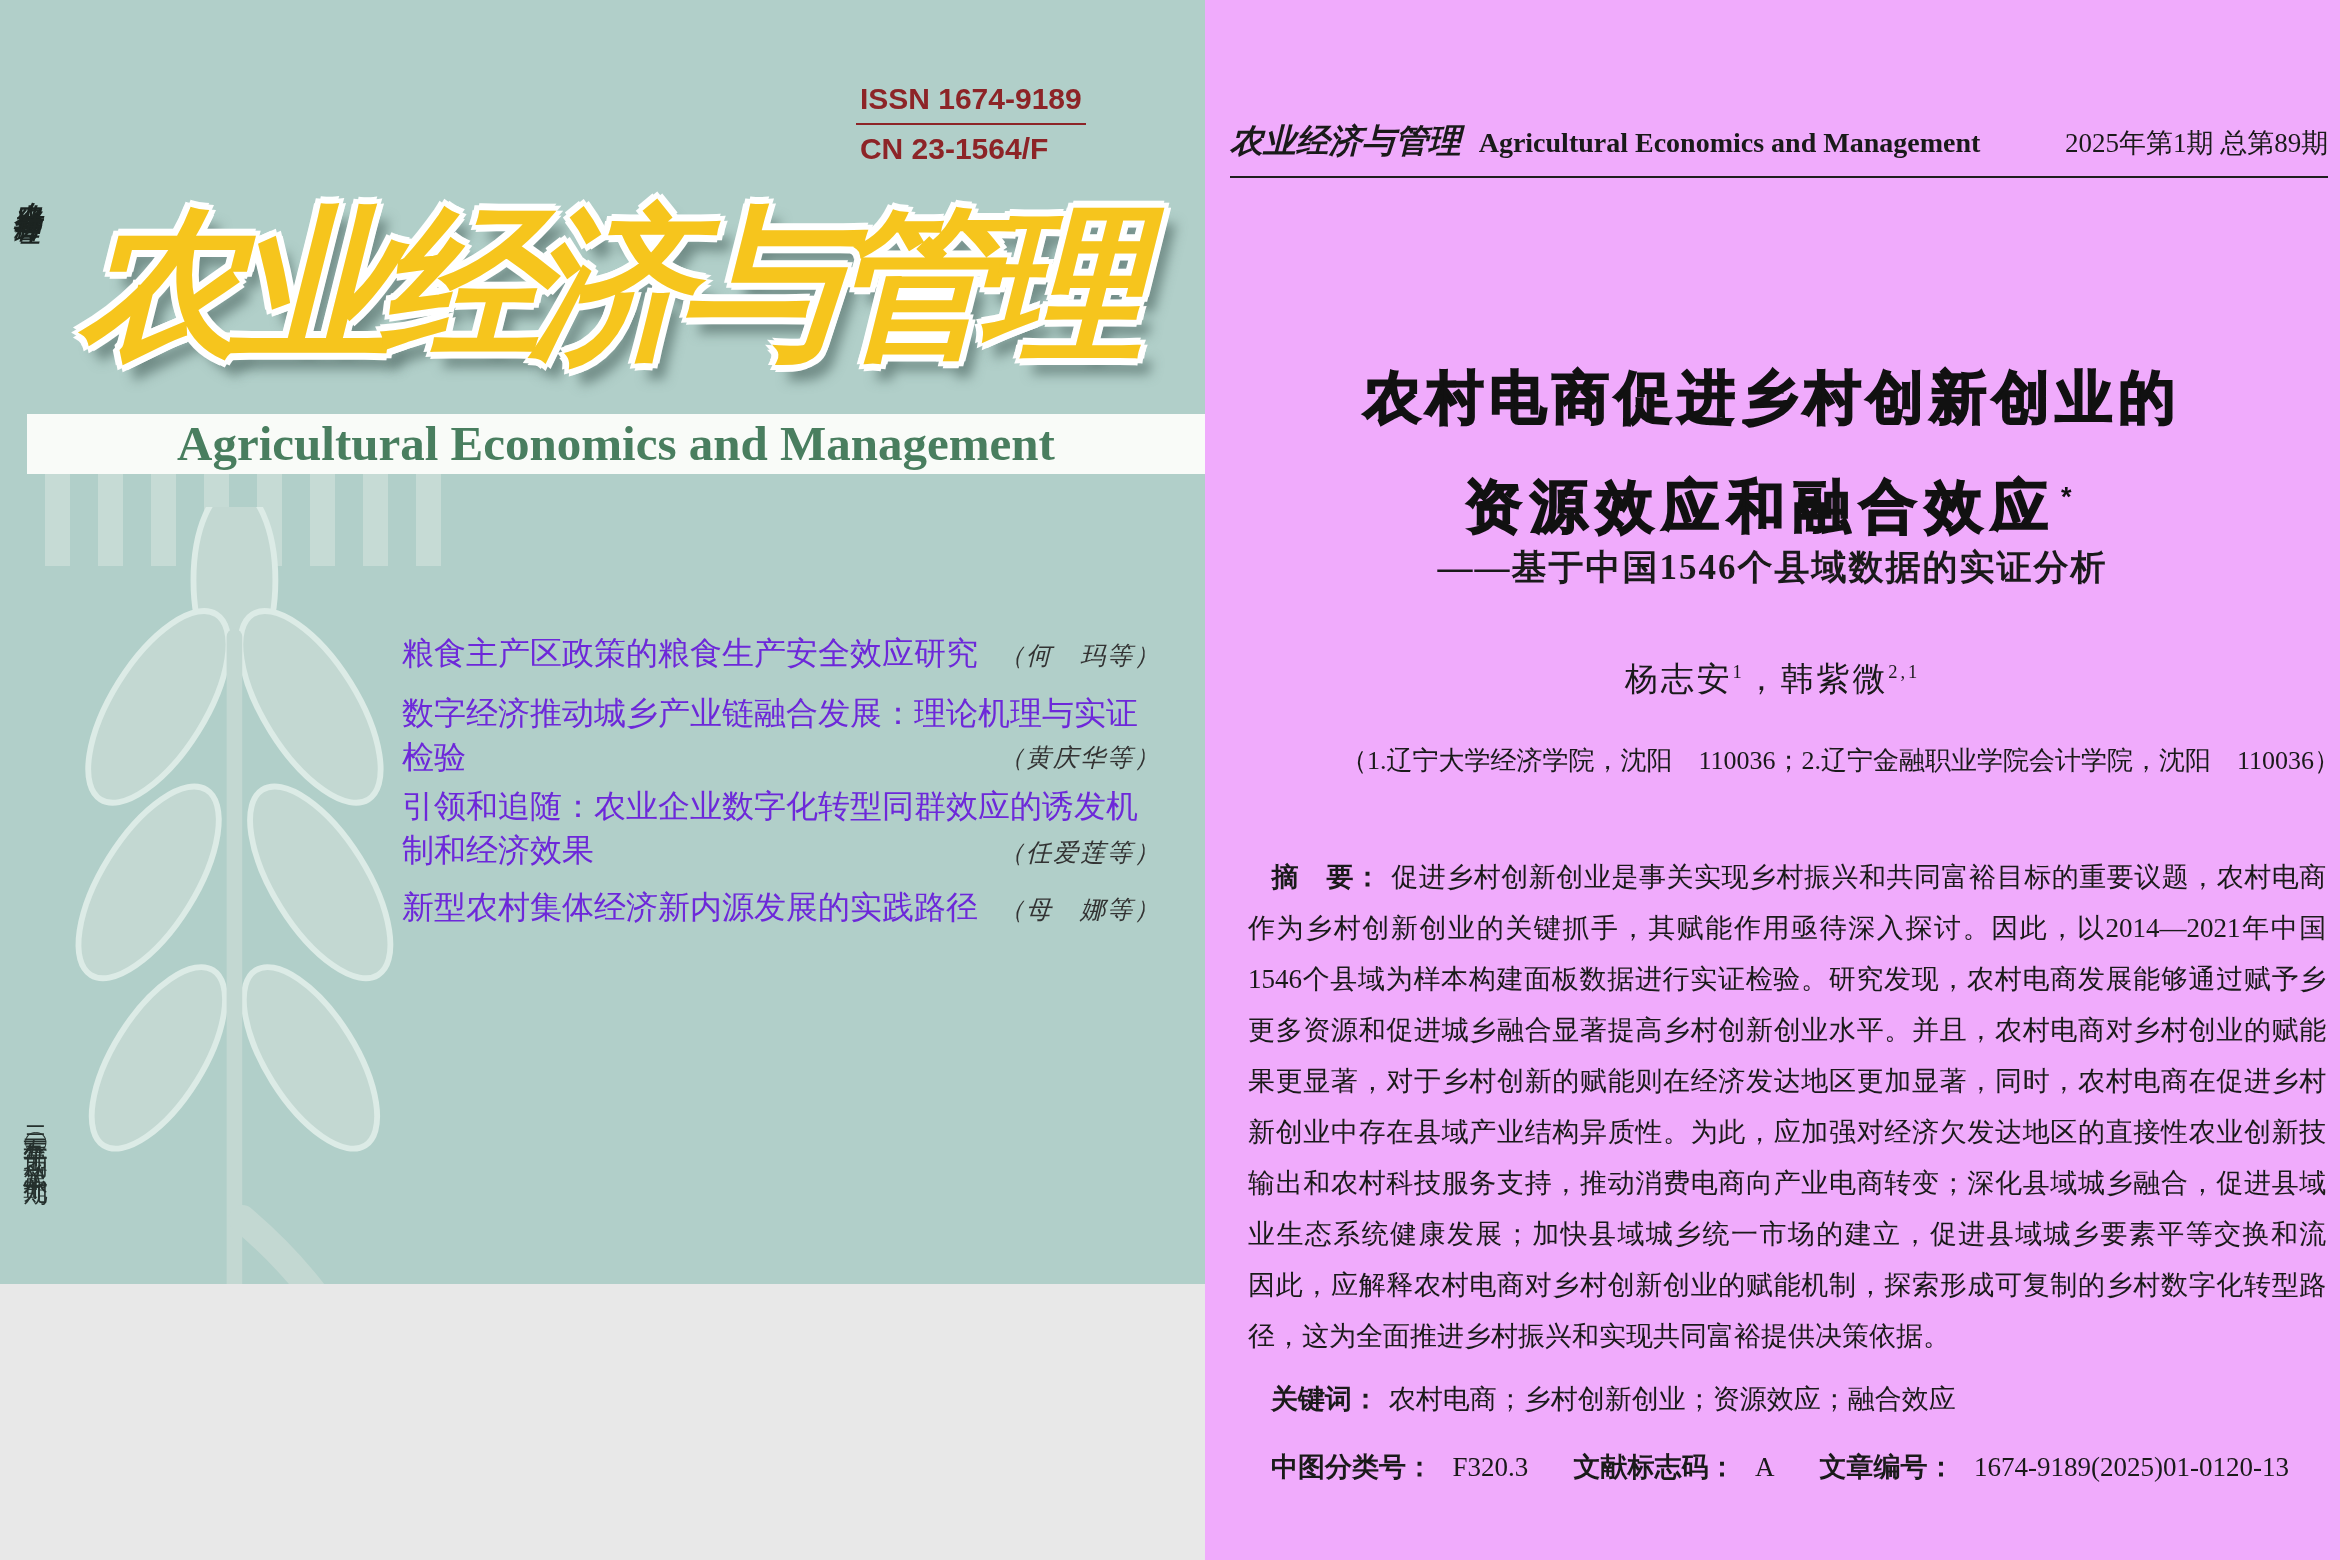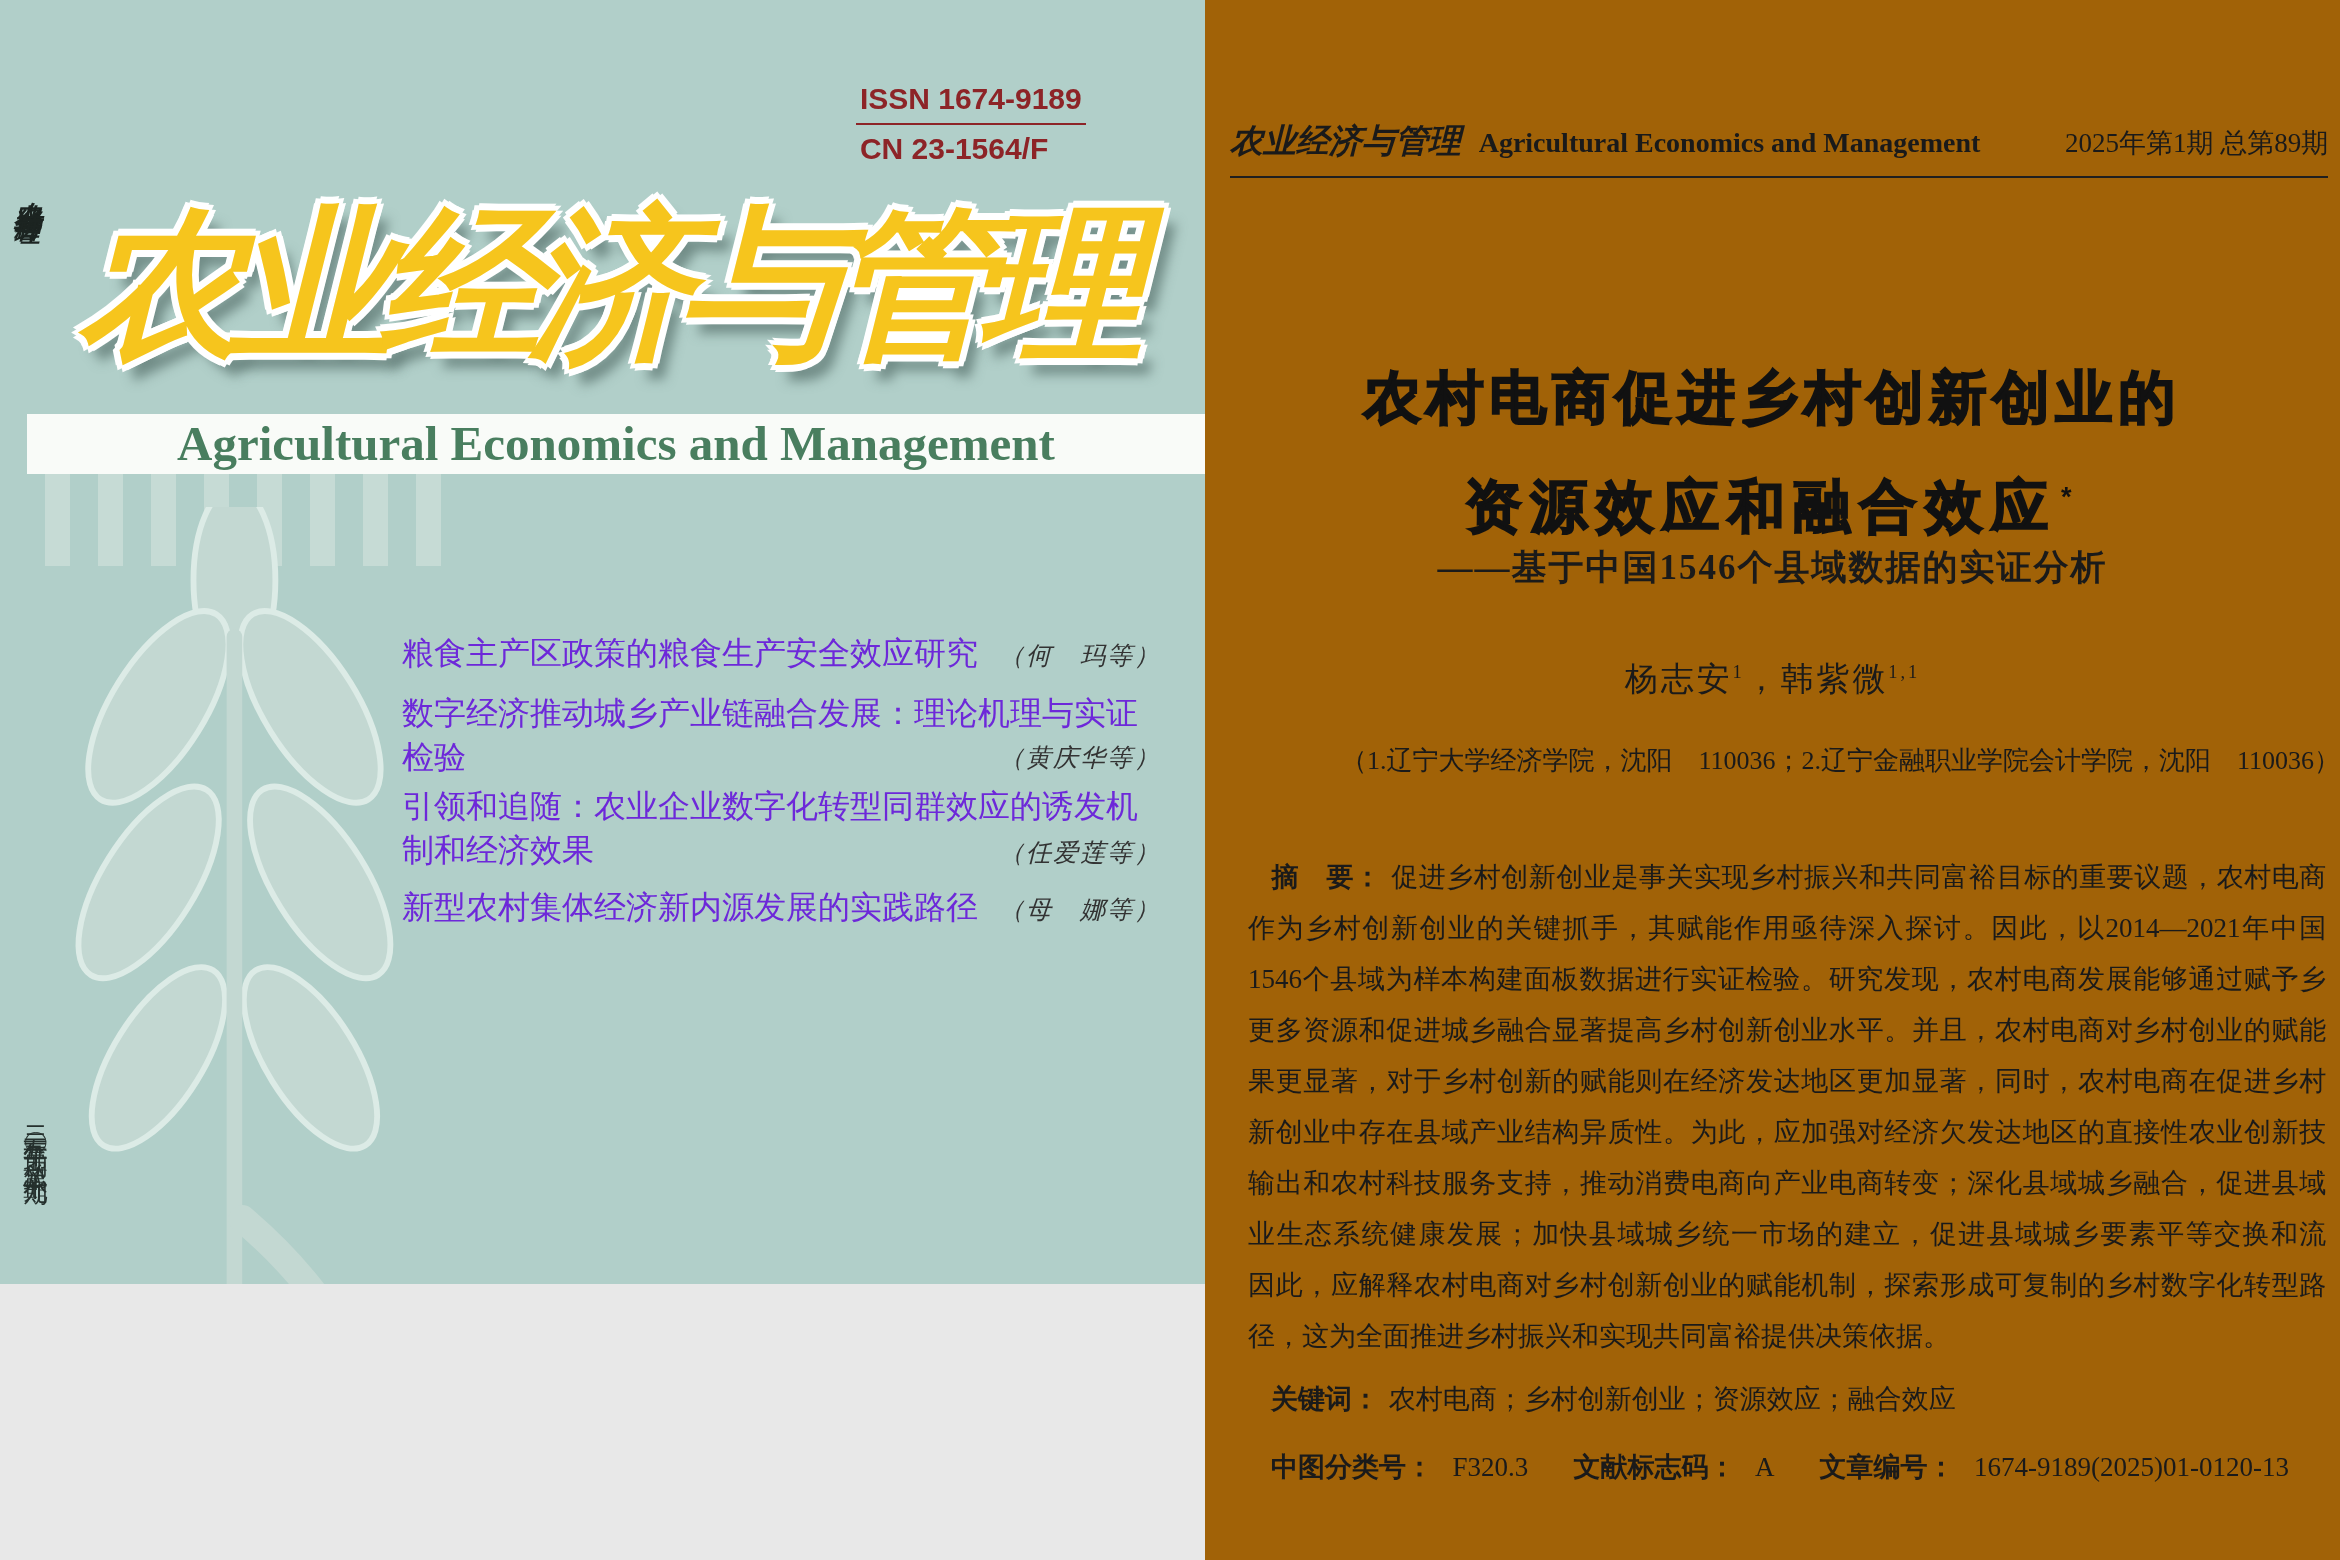--- a/index.html
+++ b/index.html
@@ -45,21 +45,21 @@
          text-shadow:-3.9px -3.9px 0 #fff,3.9px -3.9px 0 #fff,-3.9px 3.9px 0 #fff,3.9px 3.9px 0 #fff,
                      -5.9px 0 0 #fff,5.9px 0 0 #fff,0 -5.9px 0 #fff,0 5.9px 0 #fff,
                      7.8px 9.8px 7.8px rgba(70,95,90,.5);}
   .issue-year{font-size:70px;font-weight:800;line-height:.9;}
   .issue-no{font-size:146px;font-weight:800;line-height:.78;margin-left:7.8px;}
   .spine-bottom{position:absolute;left:19.5px;top:1108px;writing-mode:vertical-rl;
          font-size:24.4px;letter-spacing:3.9px;color:#25302d;}
 
   
   .page{position:absolute;left:1205px;top:0;width:1135px;height:1560px;
-         background:#a16207;color:#1a1a1a;}
+         background:#f0abfc;color:#1a1a1a;}
   .page-header{position:absolute;left:25px;right:11.7px;top:119px;
          display:flex;justify-content:space-between;align-items:baseline;
          padding-bottom:11.7px;border-bottom:2.9px solid #1f1f1f;}
   .ph-callig{font-size:33px;font-weight:700;font-style:italic;}
   .ph-en{font-size:28px;font-weight:700;margin-left:13.7px;}
   .ph-right{font-size:27px;white-space:nowrap;}
   .a-title{position:absolute;left:0;right:0;text-align:center;font-size:57px;
          font-weight:900;letter-spacing:5.9px;color:#111;
          font-family:"Liberation Sans","DejaVu Sans",sans-serif;
          -webkit-text-stroke:2px #111;}
@@ -163,21 +163,21 @@
         <span class="ph-en">Agricultural Economics and Management</span>
       </div>
       <div class="ph-right">2025年第1期 总第89期</div>
     </header>
 
     <h1 class="a-title l1">农村电商促进乡村创新创业的</h1>
     <h1 class="a-title l2"><span>资源效应和融合效应</span><sup class="t-star">*</sup></h1>
 
     <div class="subtitle">——基于中国1546个县域数据的实证分析</div>
 
-    <div class="authors"><span>杨志安</span><sup>1</sup><span>，</span><span>韩紫微</span><sup>1,1</sup></div>
+    <div class="authors"><span>杨志安</span><sup>1</sup><span>，</span><span>韩紫微</span><sup>2,1</sup></div>
 
     <div class="affiliation">（1.辽宁大学经济学院，沈阳　110036；2.辽宁金融职业学院会计学院，沈阳　110036）</div>
 
     <div class="abstract">
       <div class="ab-line fill first"><b class="lbl">摘　要：</b><span>促进乡村创新创业是事关实现乡村振兴和共同富裕目标的重要议题，农村电商</span></div>
       <div class="ab-line fill">作为乡村创新创业的关键抓手，其赋能作用亟待深入探讨。因此，以2014—2021年中国</div>
       <div class="ab-line fill">1546个县域为样本构建面板数据进行实证检验。研究发现，农村电商发展能够通过赋予乡村</div>
       <div class="ab-line fill">更多资源和促进城乡融合显著提高乡村创新创业水平。并且，农村电商对乡村创业的赋能效</div>
       <div class="ab-line fill">果更显著，对于乡村创新的赋能则在经济发达地区更加显著，同时，农村电商在促进乡村创</div>
       <div class="ab-line fill">新创业中存在县域产业结构异质性。为此，应加强对经济欠发达地区的直接性农业创新技术</div>

